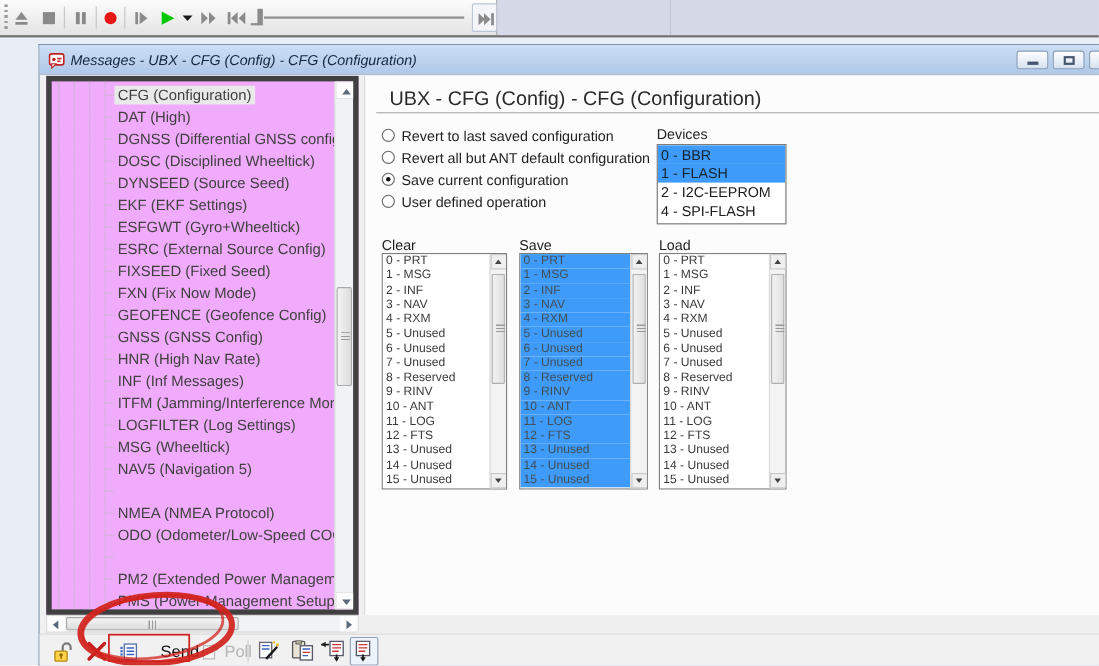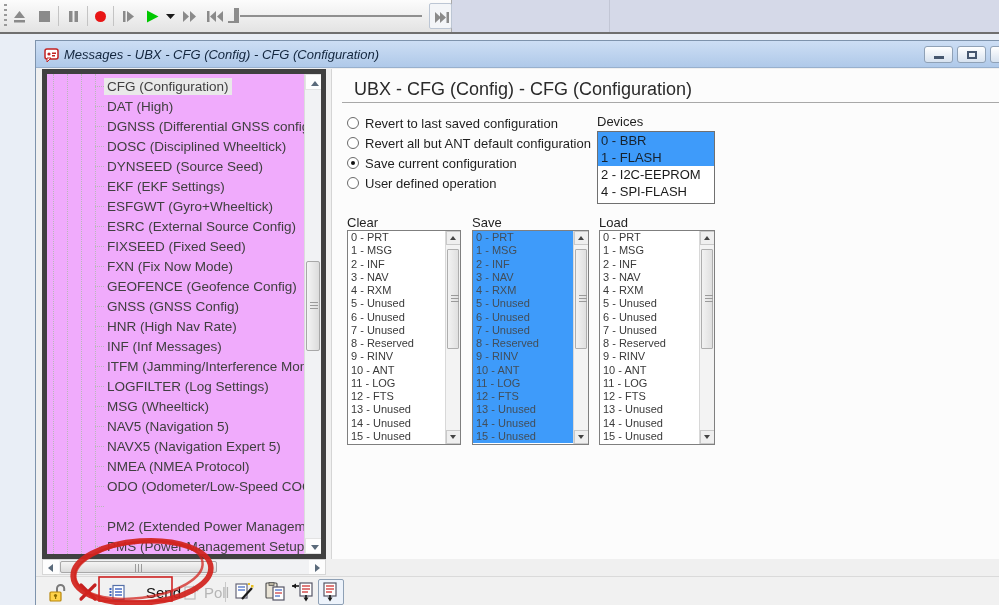--- a/index.html
+++ b/index.html
@@ -285,21 +285,20 @@
           <div class="tree-row">
           <span class="tconn"></span>
           <span class="tlabel">MSG (Wheeltick)</span>
         </div>
           <div class="tree-row">
           <span class="tconn"></span>
           <span class="tlabel">NAV5 (Navigation 5)</span>
         </div>
           <div class="tree-row">
           <span class="tconn"></span>
-          <span class="tlabel">NAVX5 (Navigation Expert 5)</span>
         </div>
           <div class="tree-row">
           <span class="tconn"></span>
           <span class="tlabel">NMEA (NMEA Protocol)</span>
         </div>
           <div class="tree-row">
           <span class="tconn"></span>
           <span class="tlabel">ODO (Odometer/Low-Speed COG f</span>
         </div>
           <div class="tree-row">

